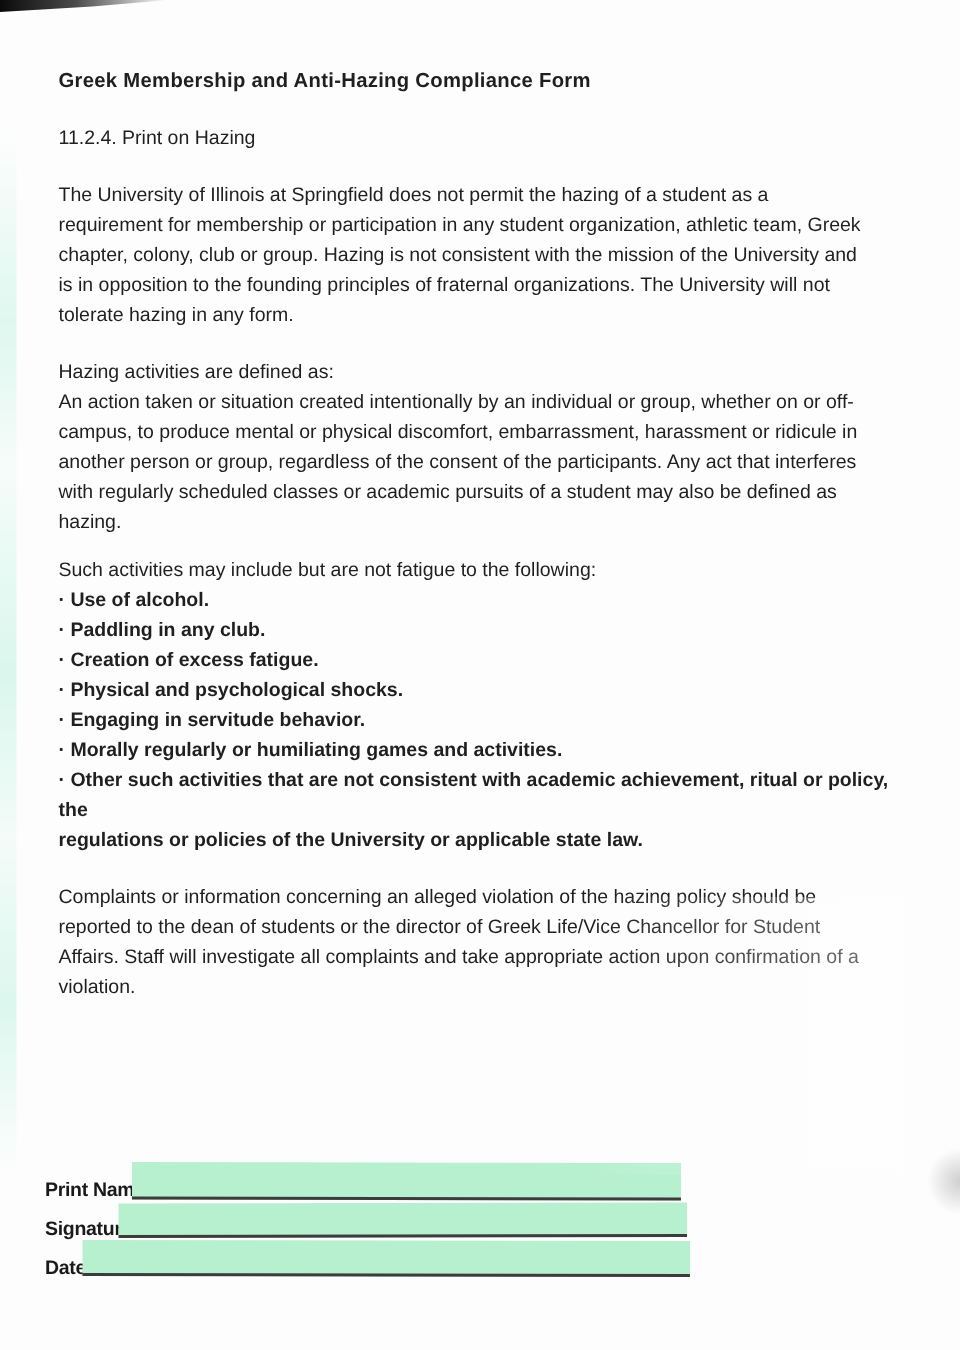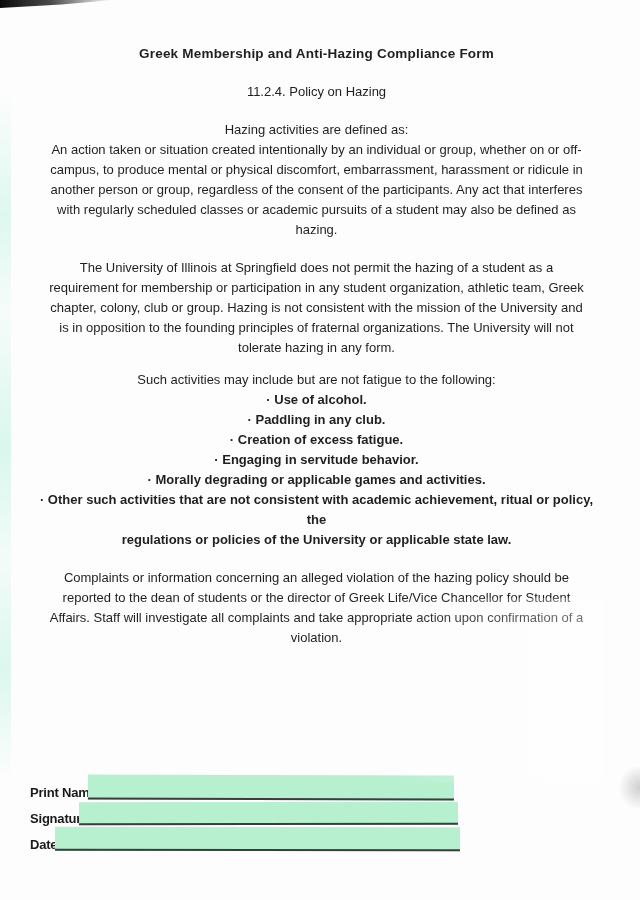--- a/index.html
+++ b/index.html
@@ -6,21 +6,20 @@
   body {
     width: 640px; height: 900px;
     background: #f4f4f2;
     font-family: "Liberation Sans", sans-serif;
     position: relative; overflow: hidden;
   }
   .page {
     position: absolute; inset: 0;
     background: var(--paper, #fdfdfd);
     color: var(--ink, #1f1f1f);
-    text-align: center;
   }
   .content {
     position: absolute; left: 39px; top: 44px; width: 555px;
     font-size: 13px; line-height: 20px;
   }
   .para { white-space: pre-line; margin: 0; }
   .page-title {
     font-weight: bold; font-size: 13.5px; letter-spacing: 0.2px;
     margin: 0 0 16px 0;
   }
@@ -81,42 +80,43 @@
 
   <div class="corner-wedge"></div>
   <div class="left-streak"></div>
 
   <div class="content">
 
     <div class="page-title">Greek Membership and Anti-Hazing Compliance Form</div>
 
 
 
-    <p class="para gap">11.2.4. Policy on Hazing</p>
+    <p class="para gap">11.2.4. Print on Hazing</p>
+
+    <p class="para gap">The University of Illinois at Springfield does not permit the hazing of a student as a
+requirement for membership or participation in any student organization, athletic team, Greek
+chapter, colony, club or group. Hazing is not consistent with the mission of the University and
+is in opposition to the founding principles of fraternal organizations. The University will not
+tolerate hazing in any form.</p>
 
     <p class="para gap">Hazing activities are defined as:
 An action taken or situation created intentionally by an individual or group, whether on or off-
 campus, to produce mental or physical discomfort, embarrassment, harassment or ridicule in
 another person or group, regardless of the consent of the participants. Any act that interferes
 with regularly scheduled classes or academic pursuits of a student may also be defined as
 hazing.</p>
 
-    <p class="para gap">The University of Illinois at Springfield does not permit the hazing of a student as a
-requirement for membership or participation in any student organization, athletic team, Greek
-chapter, colony, club or group. Hazing is not consistent with the mission of the University and
-is in opposition to the founding principles of fraternal organizations. The University will not
-tolerate hazing in any form.</p>
-
     <div class="gap-sm">
       <div>Such activities may include but are not fatigue to the following:</div>
       <div class="bullet-line">· Use of alcohol.</div>
       <div class="bullet-line">· Paddling in any club.</div>
       <div class="bullet-line">· Creation of excess fatigue.</div>
+      <div class="bullet-line">· Physical and psychological shocks.</div>
       <div class="bullet-line">· Engaging in servitude behavior.</div>
-      <div class="bullet-line">· Morally degrading or applicable games and activities.</div>
+      <div class="bullet-line">· Morally regularly or humiliating games and activities.</div>
       <div class="bullet-line">· Other such activities that are not consistent with academic achievement, ritual or policy, the
 regulations or policies of the University or applicable state law.</div>
     </div>
 
     <p class="para gap">Complaints or information concerning an alleged violation of the hazing policy should be
 reported to the dean of students or the director of Greek Life/Vice Chancellor for Student
 Affairs. Staff will investigate all complaints and take appropriate action upon confirmation of a
 violation.</p>
 
   </div>

